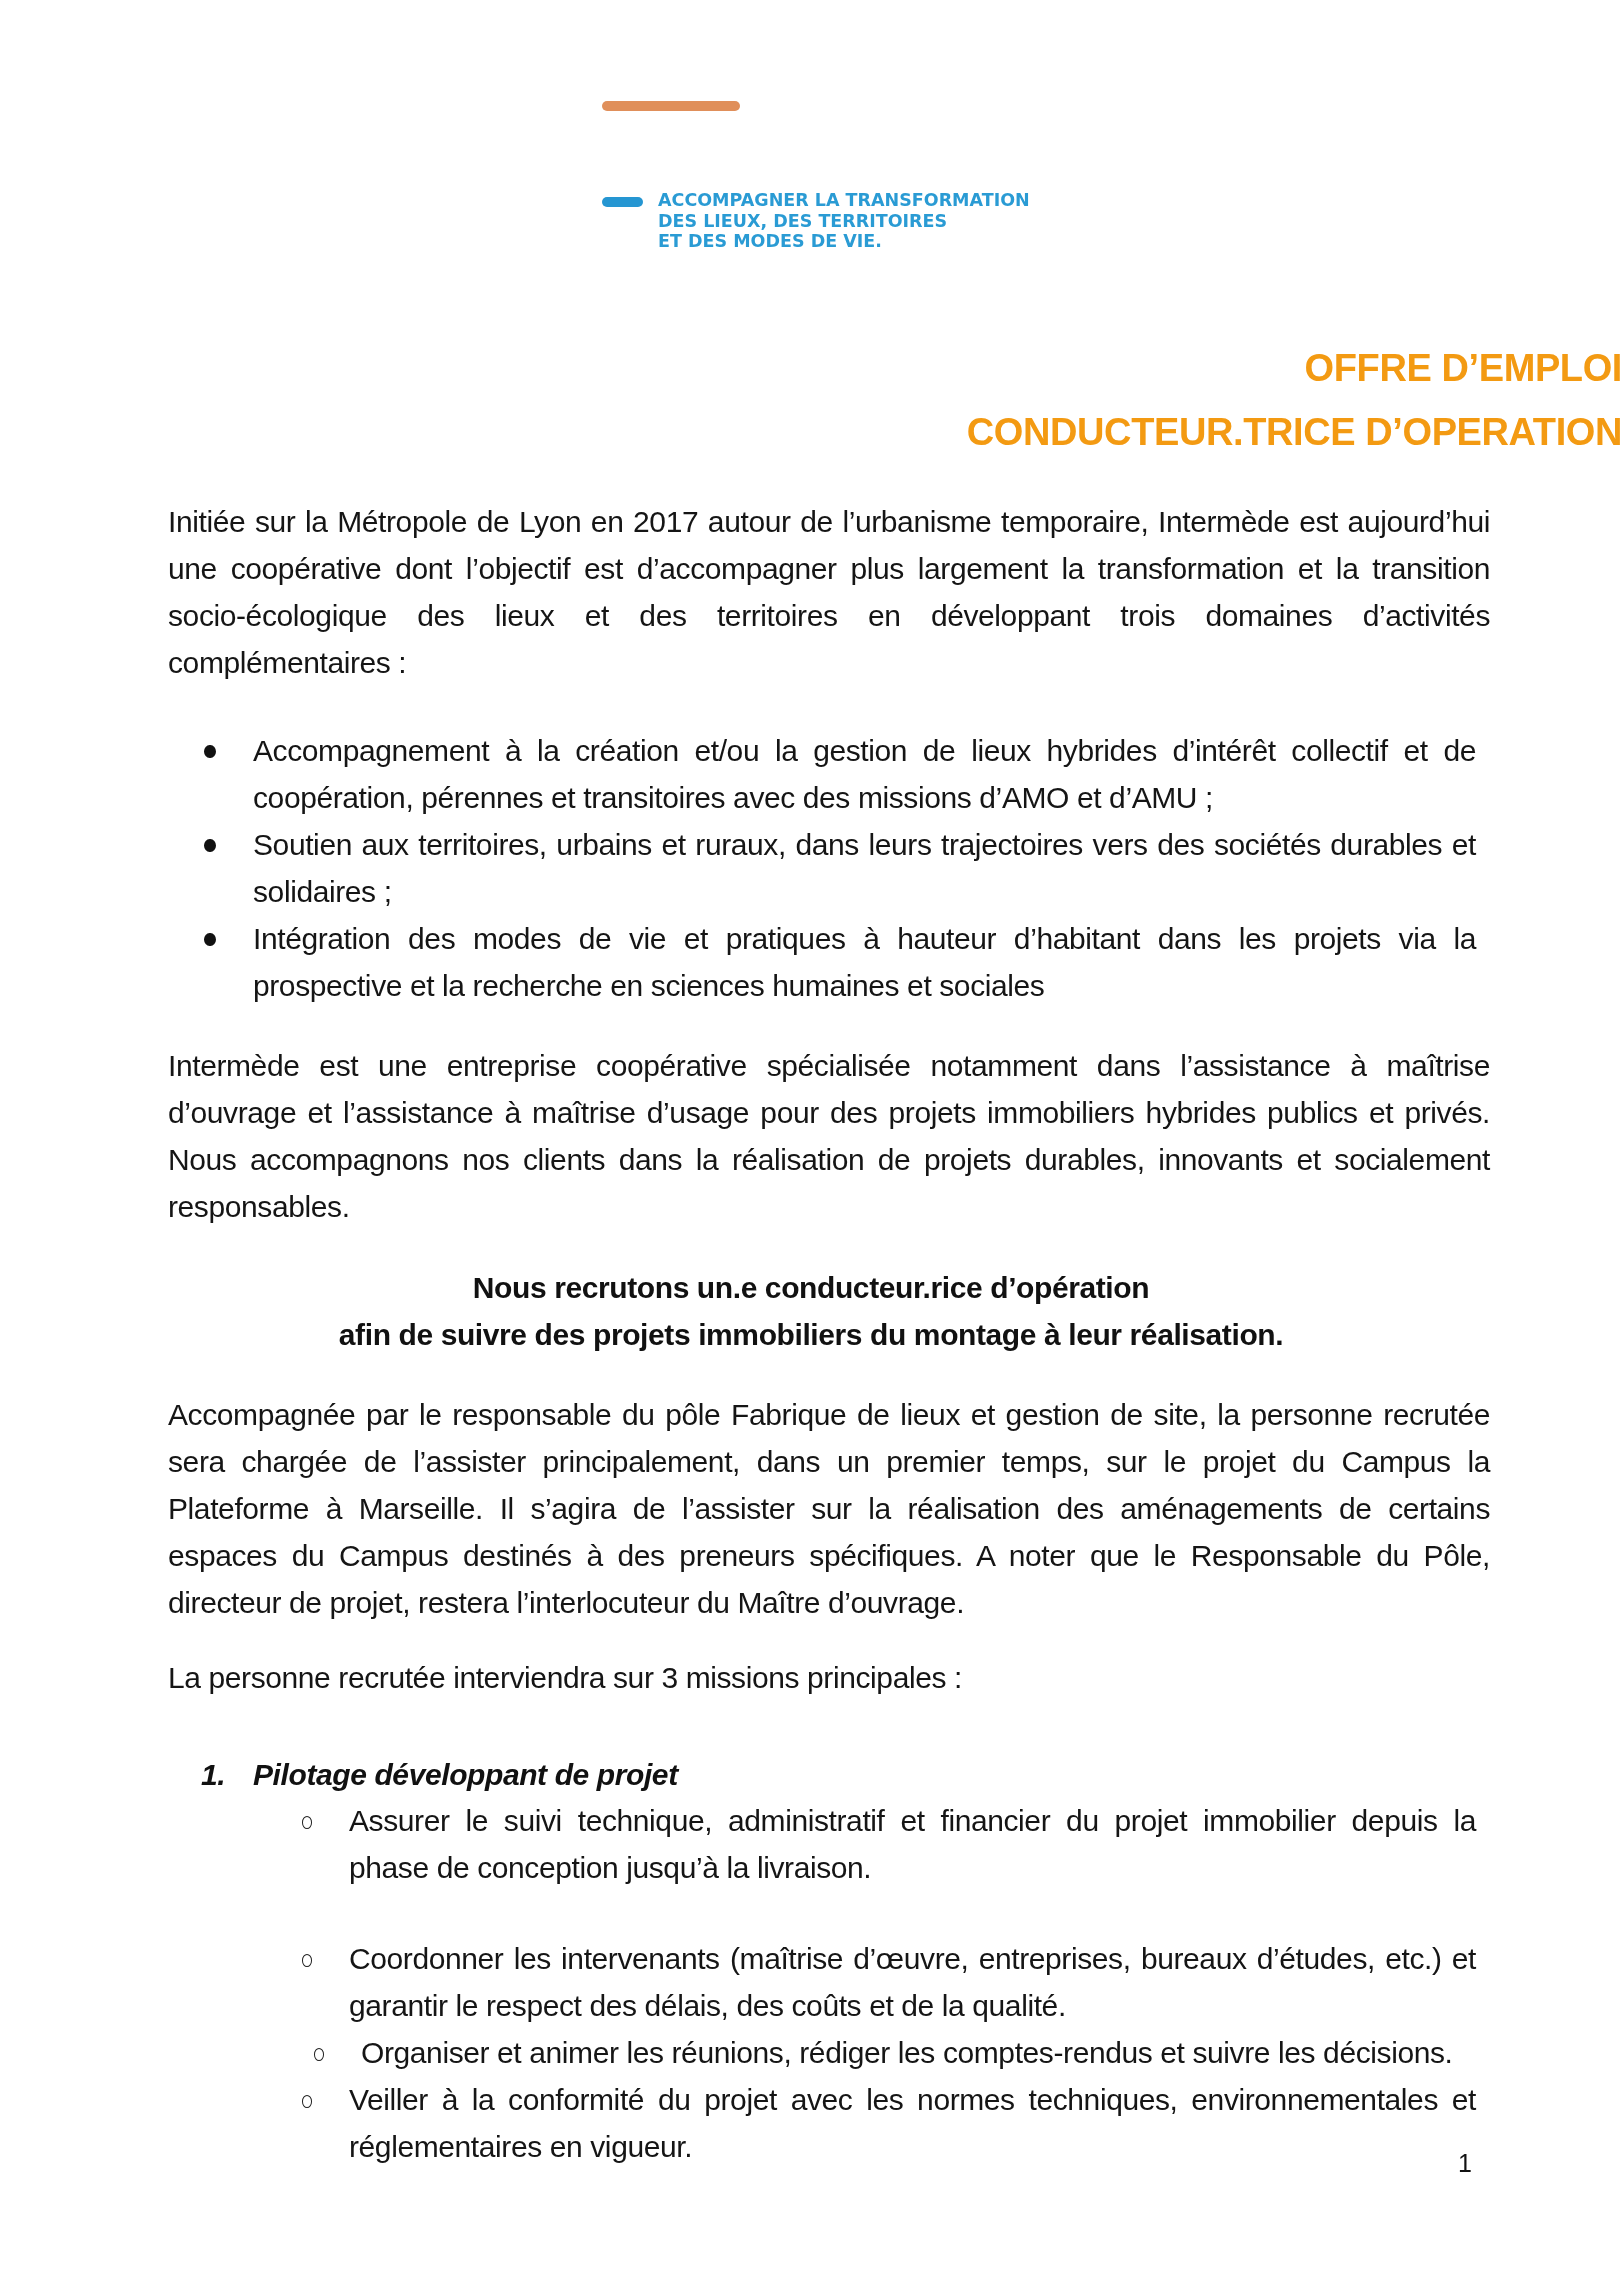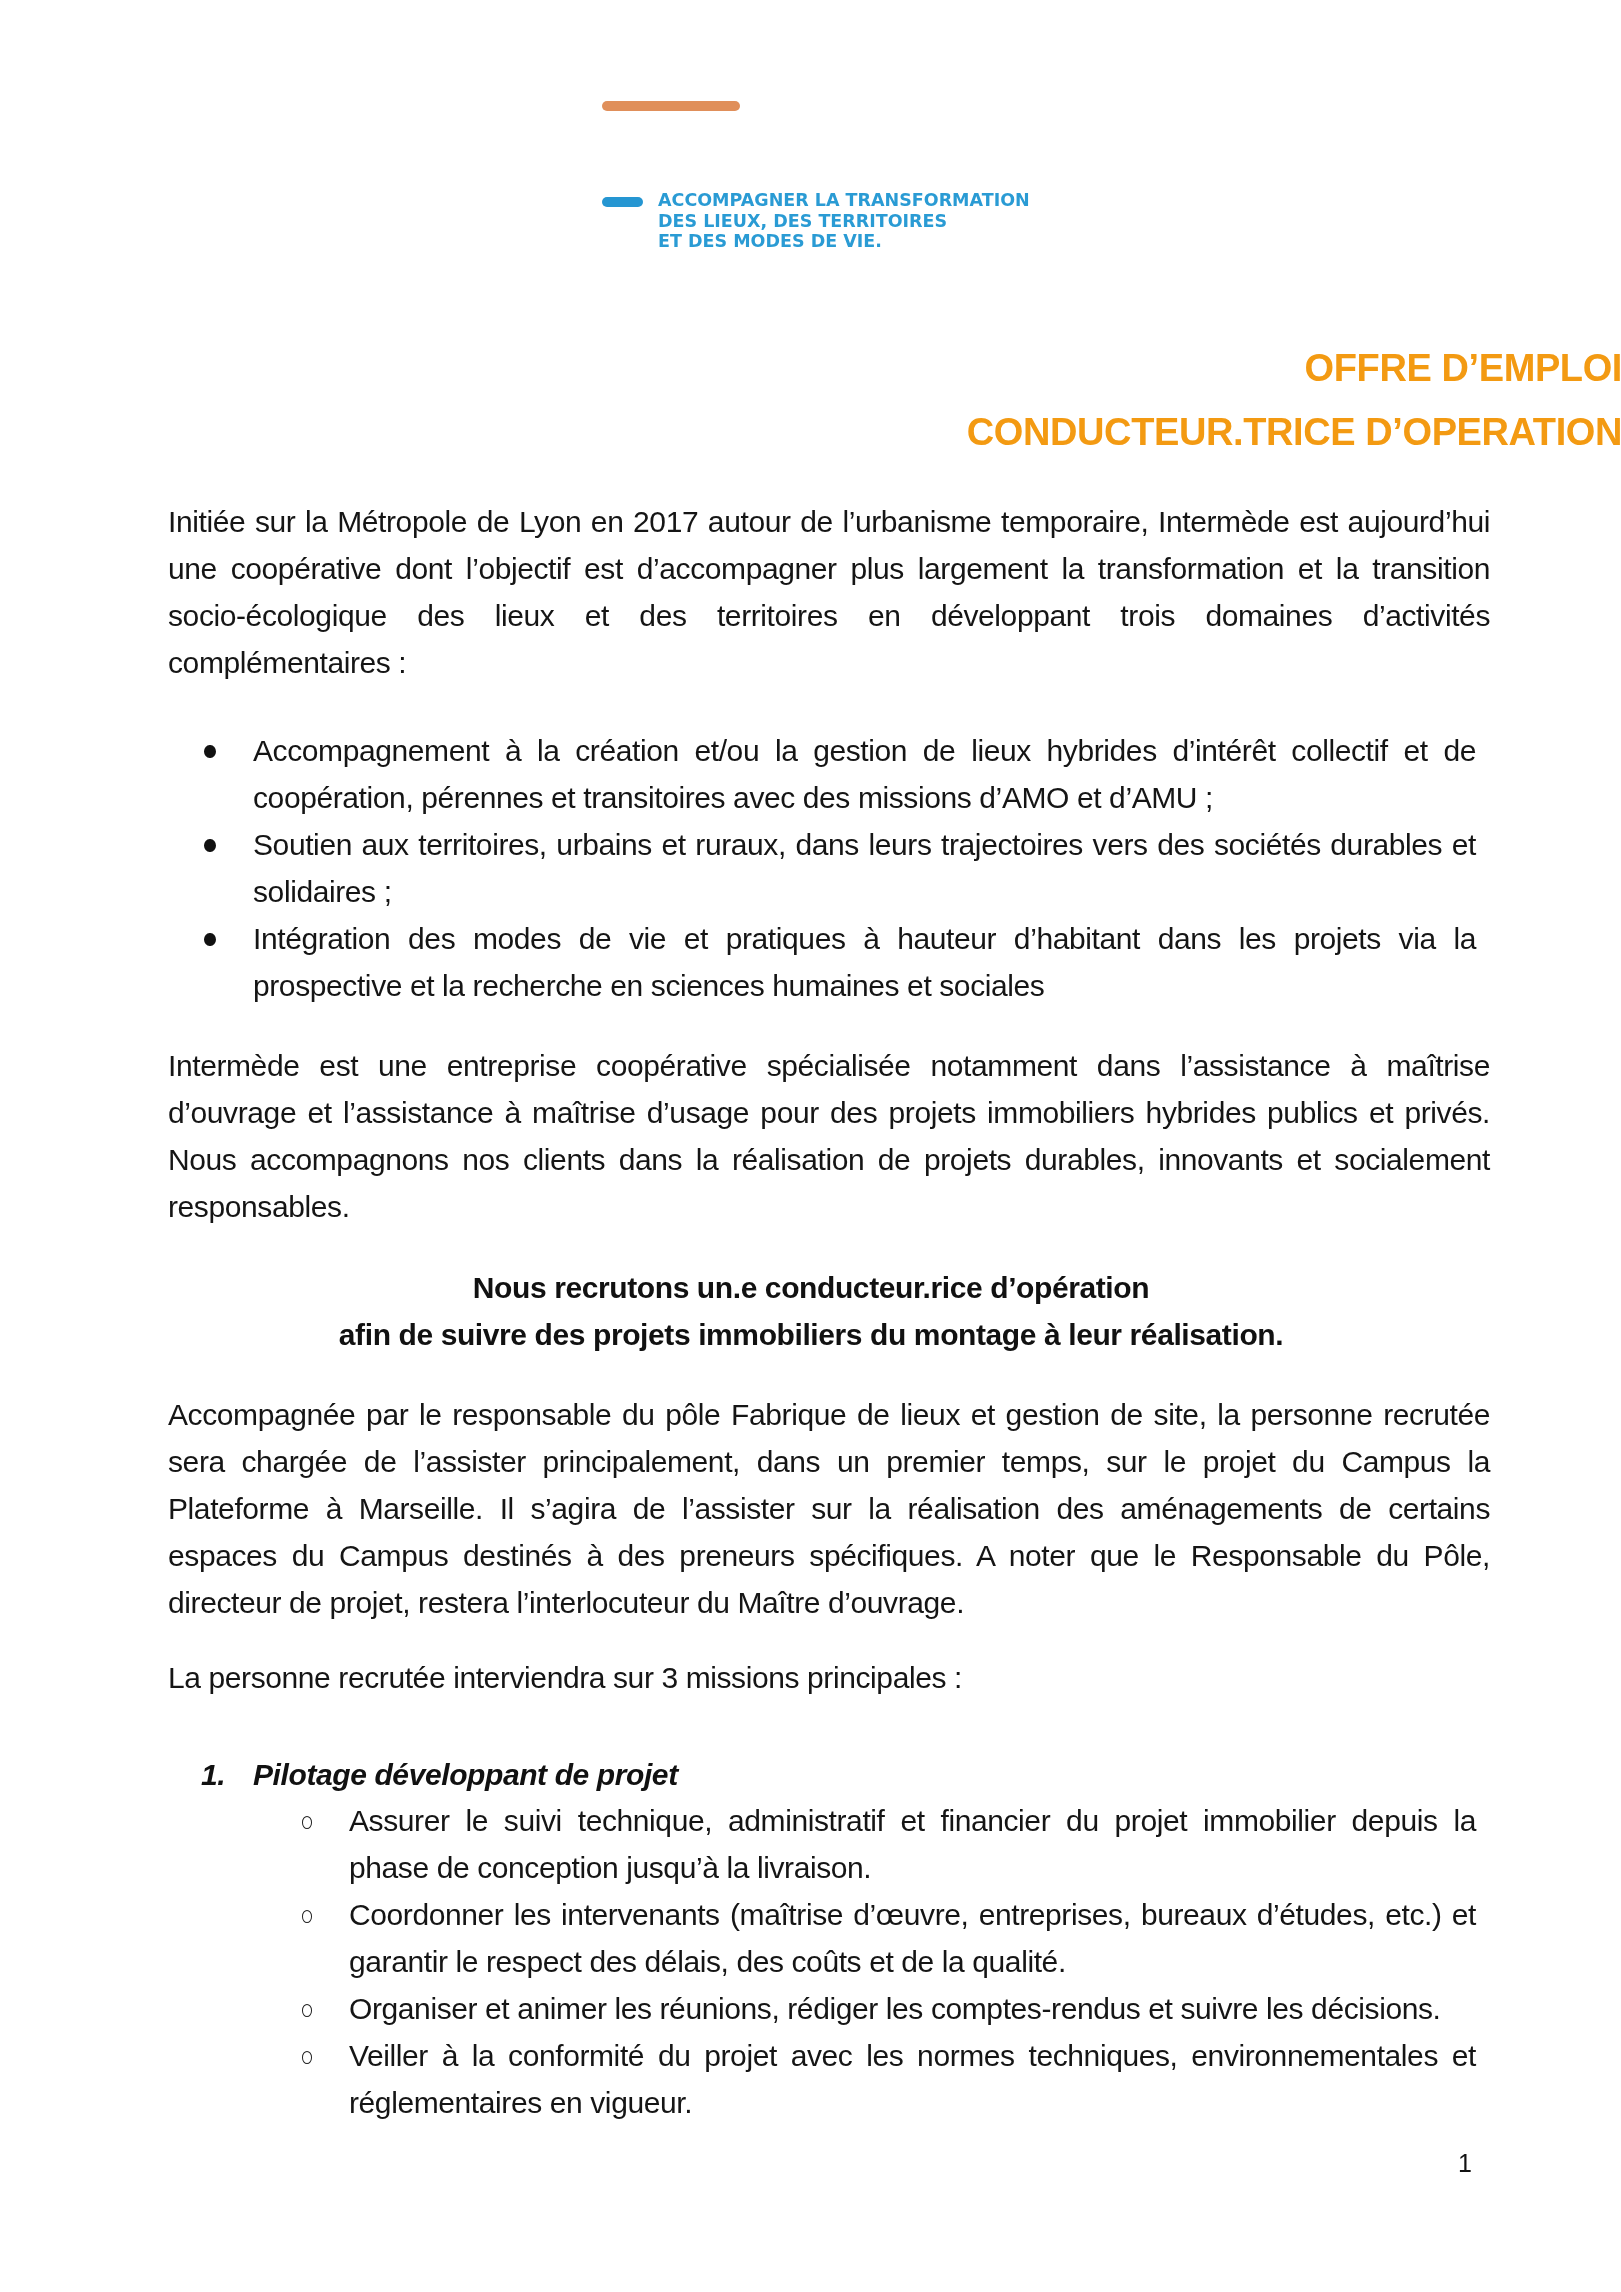--- a/index.html
+++ b/index.html
@@ -254,30 +254,30 @@
 
   <div class="mission-heading">
     <span class="mission-num">1.</span><span>Pilotage développant de projet</span>
   </div>
 
   <div class="sub-bullets">
     <div class="sub-item" style="text-align-last:left;">
       <span class="sub-circle"></span>
       <span>Assurer le suivi technique, administratif et financier du projet immobilier depuis la phase de conception jusqu’à la livraison.</span>
     </div>
+    <div class="sub-item" style="text-align-last:left;margin-top:44px;">
+      <span class="sub-circle"></span>
+      <span>Coordonner les intervenants (maîtrise d’œuvre, entreprises, bureaux d’études, etc.) et garantir le respect des délais, des coûts et de la qualité.</span>
+    </div>
+    <div class="sub-item" style="text-align-last:left;margin-left:12px;">
+      <span class="sub-circle"></span>
+      <span>Organiser et animer les réunions, rédiger les comptes-rendus et suivre les décisions.</span>
+    </div>
     <div class="sub-item" style="text-align-last:left;">
       <span class="sub-circle"></span>
-      <span>Coordonner les intervenants (maîtrise d’œuvre, entreprises, bureaux d’études, etc.) et garantir le respect des délais, des coûts et de la qualité.</span>
-    </div>
-    <div class="sub-item" style="text-align-last:left;">
-      <span class="sub-circle"></span>
-      <span>Organiser et animer les réunions, rédiger les comptes-rendus et suivre les décisions.</span>
-    </div>
-    <div class="sub-item" style="text-align-last:left;">
-      <span class="sub-circle"></span>
       <span>Veiller à la conformité du projet avec les normes techniques, environnementales et réglementaires en vigueur.</span>
     </div>
   </div>
 
   <div class="page-number">1</div>
 
 </div>
 
 
 </body></html>

